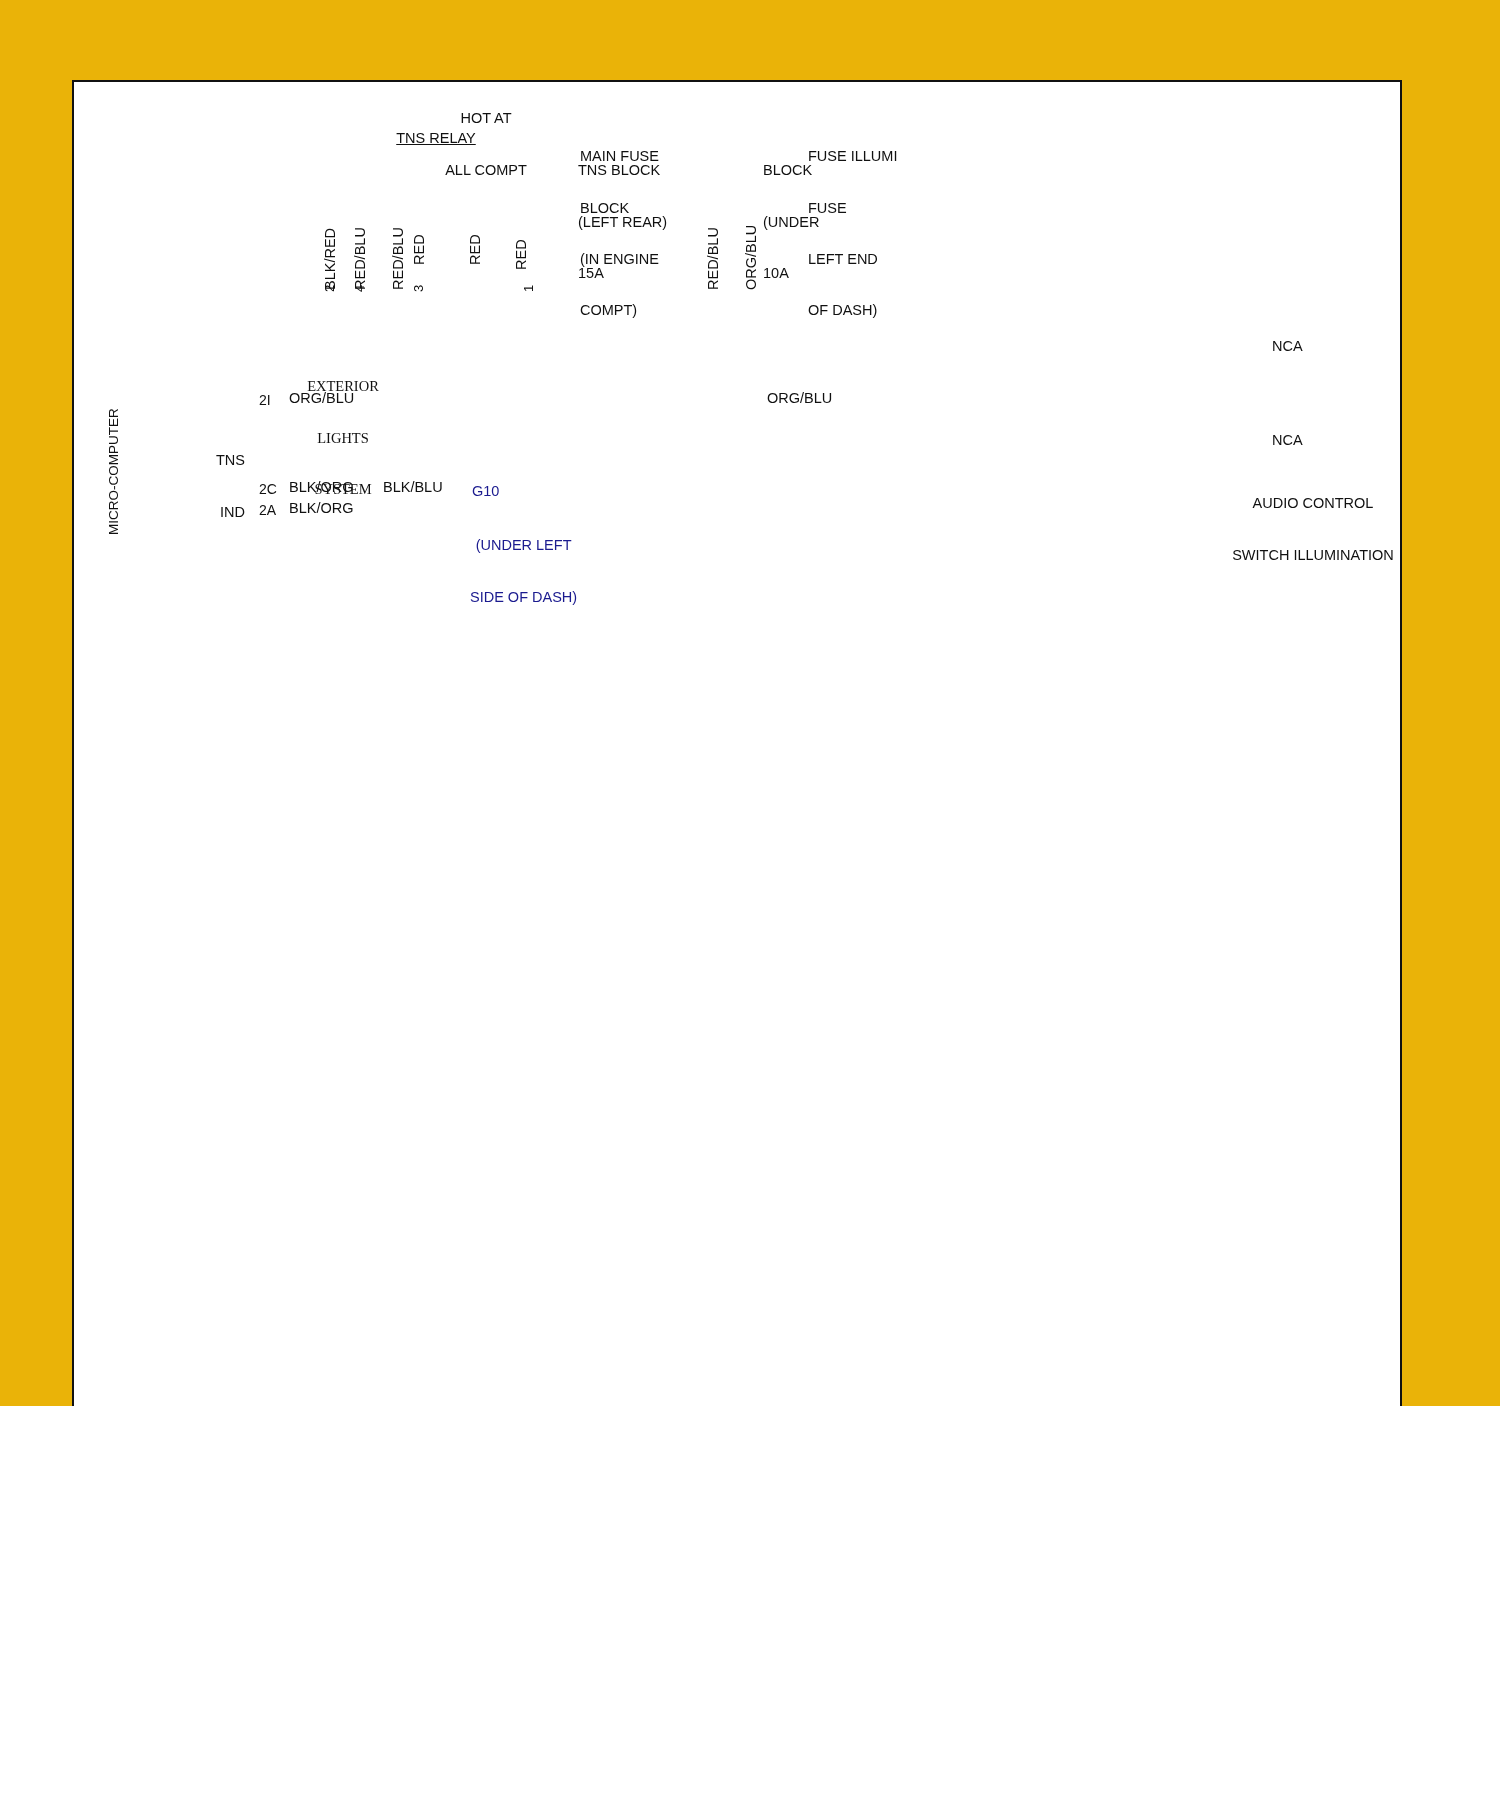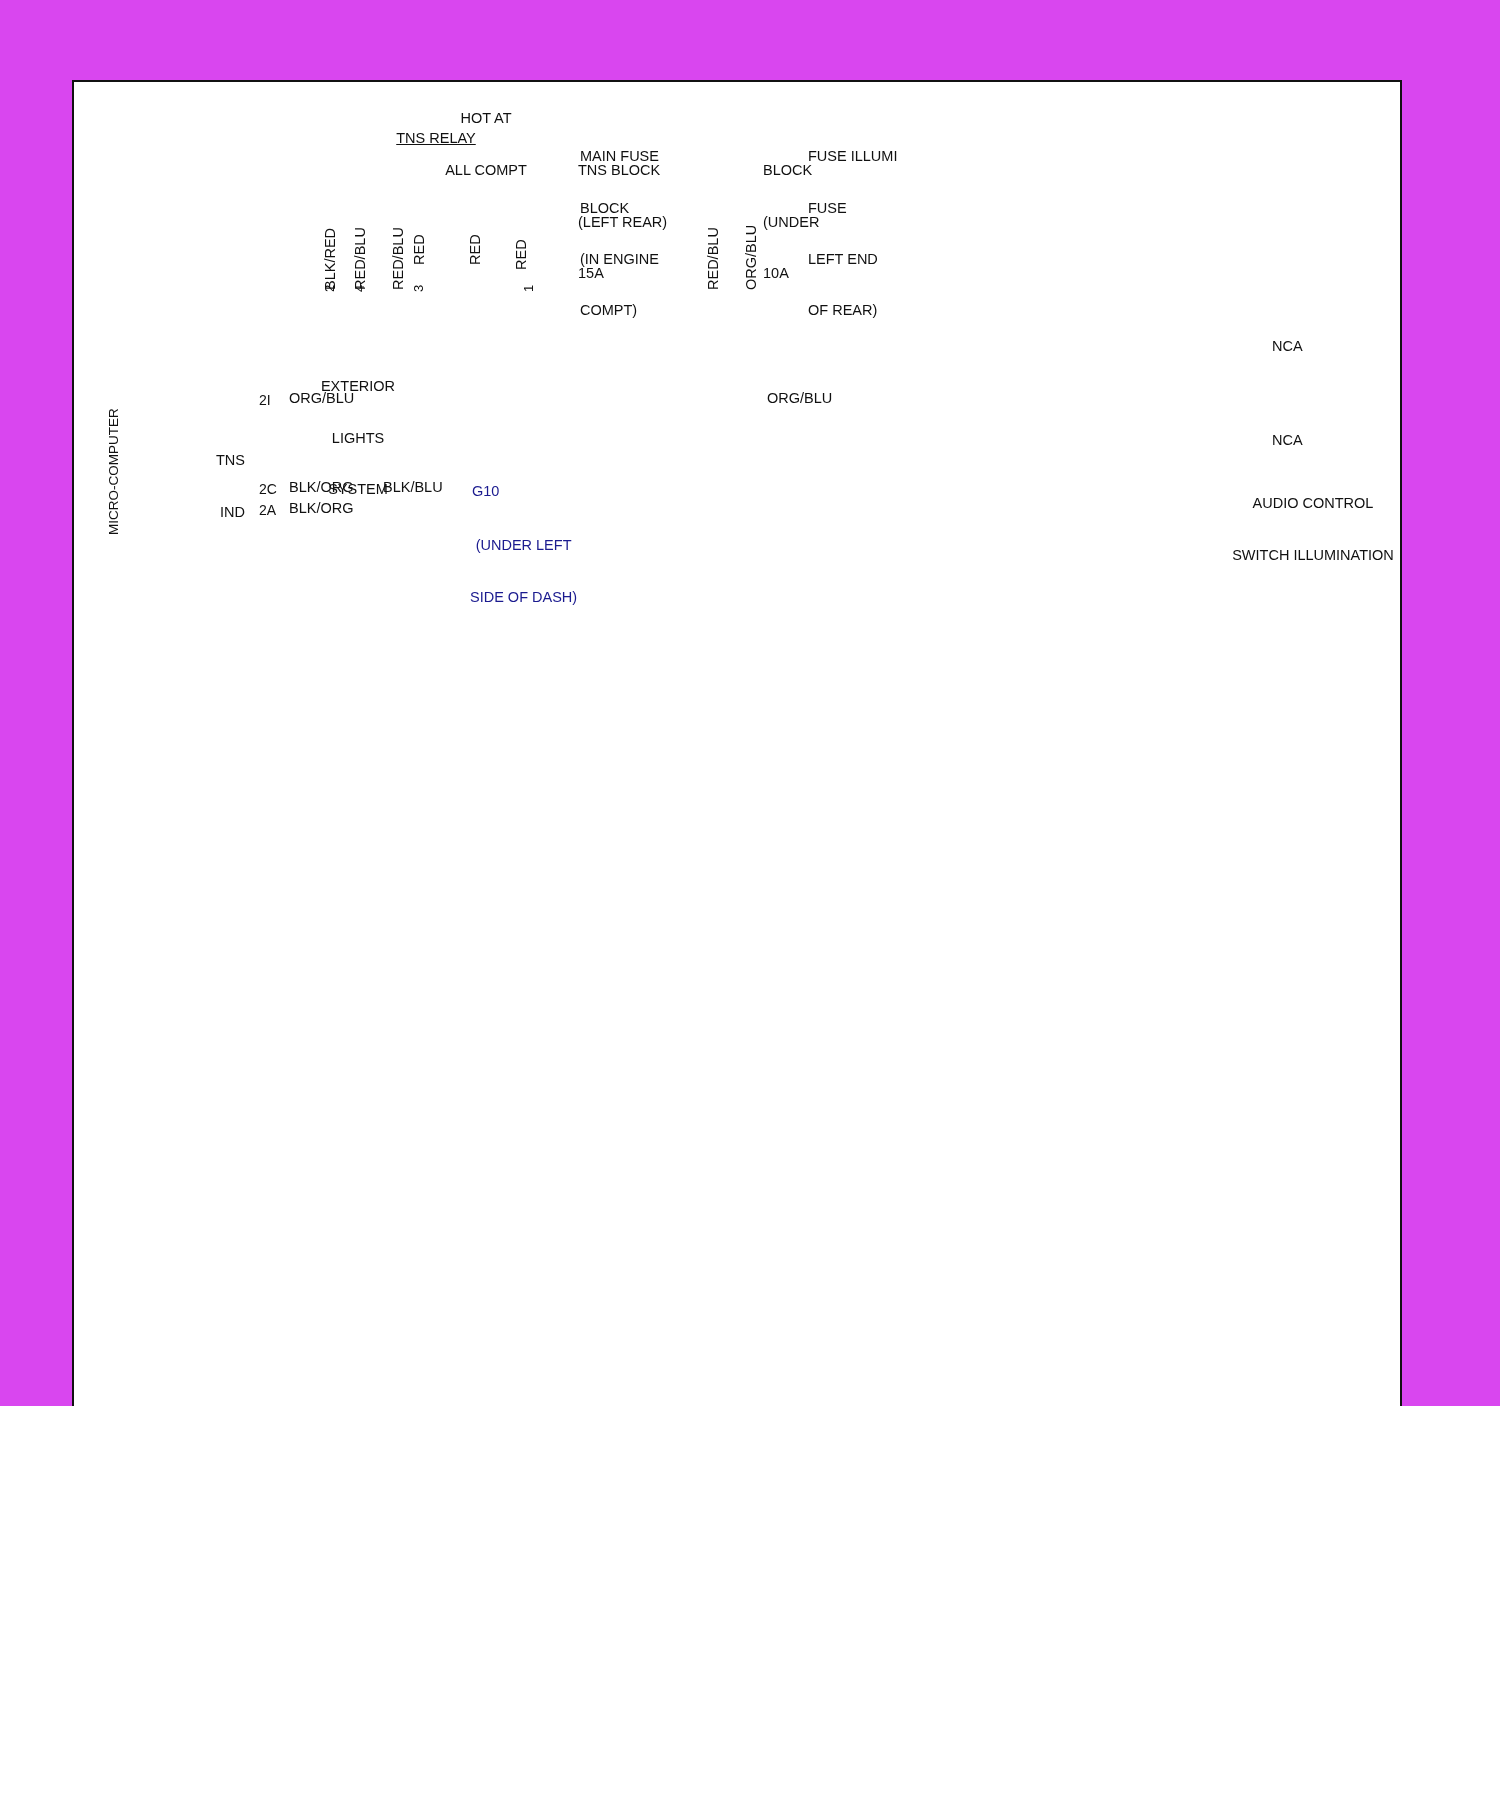--- a/index.html
+++ b/index.html
@@ -4,21 +4,21 @@
 <style>
   html, body {
     margin: 0;
     padding: 0;
     background: #ffffff;
   }
   #page {
     position: relative;
     width: 1500px;
     height: 1406px;
-    background: #d946ef;
+    background: #eab308;
     font-family: "Liberation Sans", sans-serif;
     overflow: hidden;
   }
   
   #diagram-frame {
     position: absolute;
     left: 72px;
     top: 80px;
     width: 1330px;
     height: 1664px;
@@ -378,41 +378,41 @@
   <div class="lbl" style="left:763px; top:128px;">
     <div>BLOCK</div>
     <div>(UNDER</div>
     <div>10A</div>
   </div>
 
   <div class="lbl" style="left:808px; top:114px;">
     <div>FUSE ILLUMI</div>
     <div>FUSE</div>
     <div>LEFT END</div>
-    <div>OF REAR)</div>
+    <div>OF DASH)</div>
   </div>
 
   <div class="vert" style="left:513px; top:270px;">RED</div>
 
   <div class="pin" style="left:322px; top:292px;">2</div>
   <div class="pin" style="left:352px; top:292px;">4</div>
   <div class="pin" style="left:411px; top:292px;">3</div>
   <div class="pin" style="left:521px; top:292px;">1</div>
 
   <div class="vert" style="left:322px; top:290px;">BLK/RED</div>
   <div class="vert" style="left:352px; top:290px;">RED/BLU</div>
   <div class="vert" style="left:390px; top:290px;">RED/BLU</div>
   <div class="vert" style="left:411px; top:265px;">RED</div>
   <div class="vert" style="left:467px; top:265px;">RED</div>
 
   <div class="vert" style="left:705px; top:290px;">RED/BLU</div>
 
   <div class="vert" style="left:743px; top:290px;">ORG/BLU</div>
 
-  <div class="lbl c" style="left:298px; top:344px; width:120px;">
+  <div class="lbl c" style="left:283px; top:344px; width:120px;font-family:Liberation Serif, serif;">
     <div>EXTERIOR</div>
     <div>LIGHTS</div>
     <div>SYSTEM</div>
   </div>
 
   <div class="vert" style="left:106px; top:535px; font-size:13.5px;">MICRO-COMPUTER</div>
 
   <div class="lbl" style="left:216px; top:418px;text-align:right;">
     <div>TNS</div>
     <div>IND</div>

